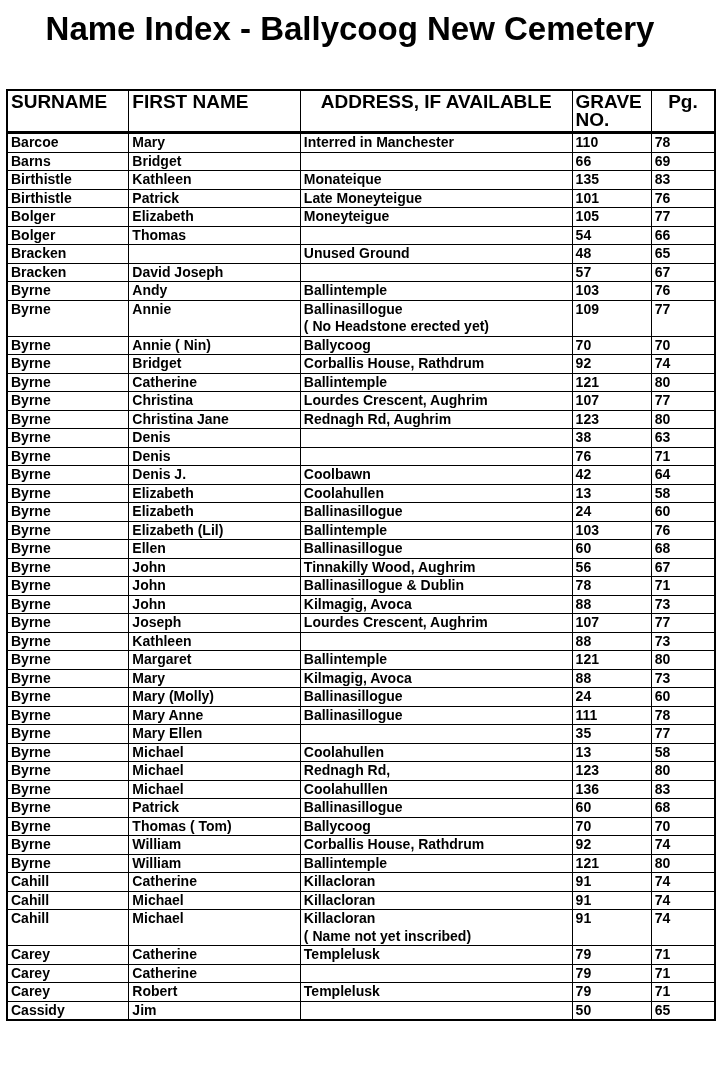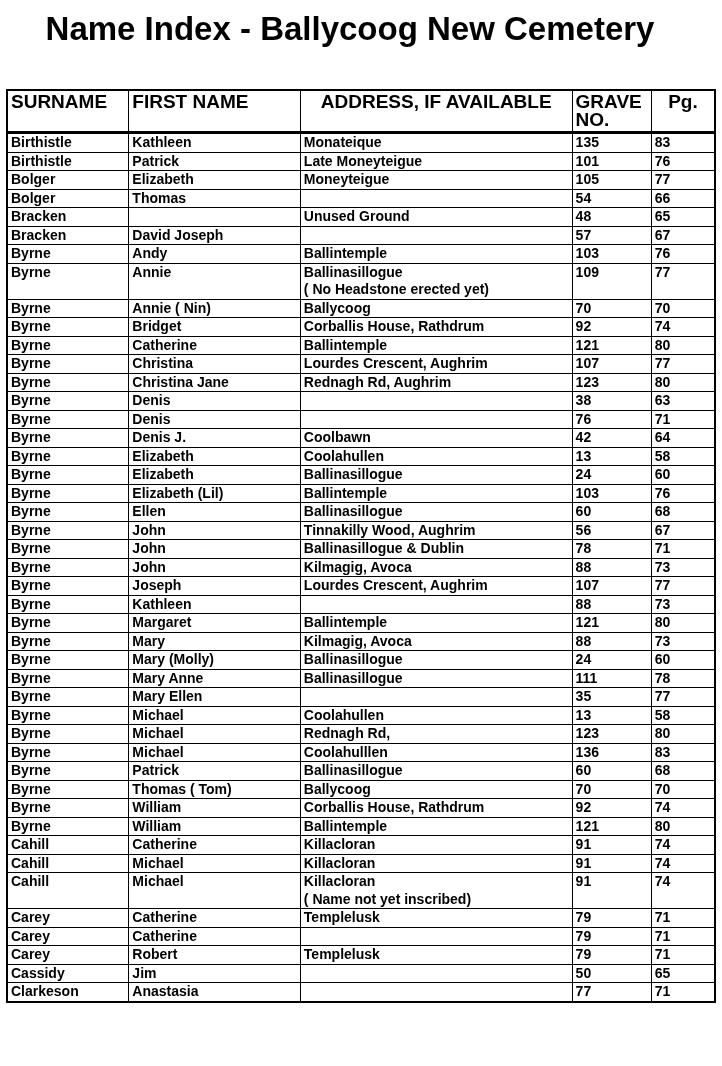--- a/index.html
+++ b/index.html
@@ -25,20 +25,34 @@
     <tr>
       <th class="c1">SURNAME</th>
       <th class="c2">FIRST NAME</th>
       <th class="c3">ADDRESS, IF AVAILABLE</th>
       <th class="c4">GRAVE NO.</th>
       <th class="c5">Pg.</th>
     </tr>
   </thead>
   <tbody id="rows">
       <tr>
+        <td>Barcoe</td>
+        <td>Mary</td>
+        <td>Interred in Manchester</td>
+        <td>110</td>
+        <td>78</td>
+      </tr>
+      <tr>
+        <td>Barns</td>
+        <td>Bridget</td>
+        <td></td>
+        <td>66</td>
+        <td>69</td>
+      </tr>
+      <tr>
         <td>Birthistle</td>
         <td>Kathleen</td>
         <td>Monateique</td>
         <td>135</td>
         <td>83</td>
       </tr>
       <tr>
         <td>Birthistle</td>
         <td>Patrick</td>
         <td>Late Moneyteigue</td>
@@ -332,21 +346,14 @@
         <td>79</td>
         <td>71</td>
       </tr>
       <tr>
         <td>Cassidy</td>
         <td>Jim</td>
         <td></td>
         <td>50</td>
         <td>65</td>
       </tr>
-      <tr>
-        <td>Clarkeson</td>
-        <td>Anastasia</td>
-        <td></td>
-        <td>77</td>
-        <td>71</td>
-      </tr>
     </tbody>
 </table>
 
 </body></html>

